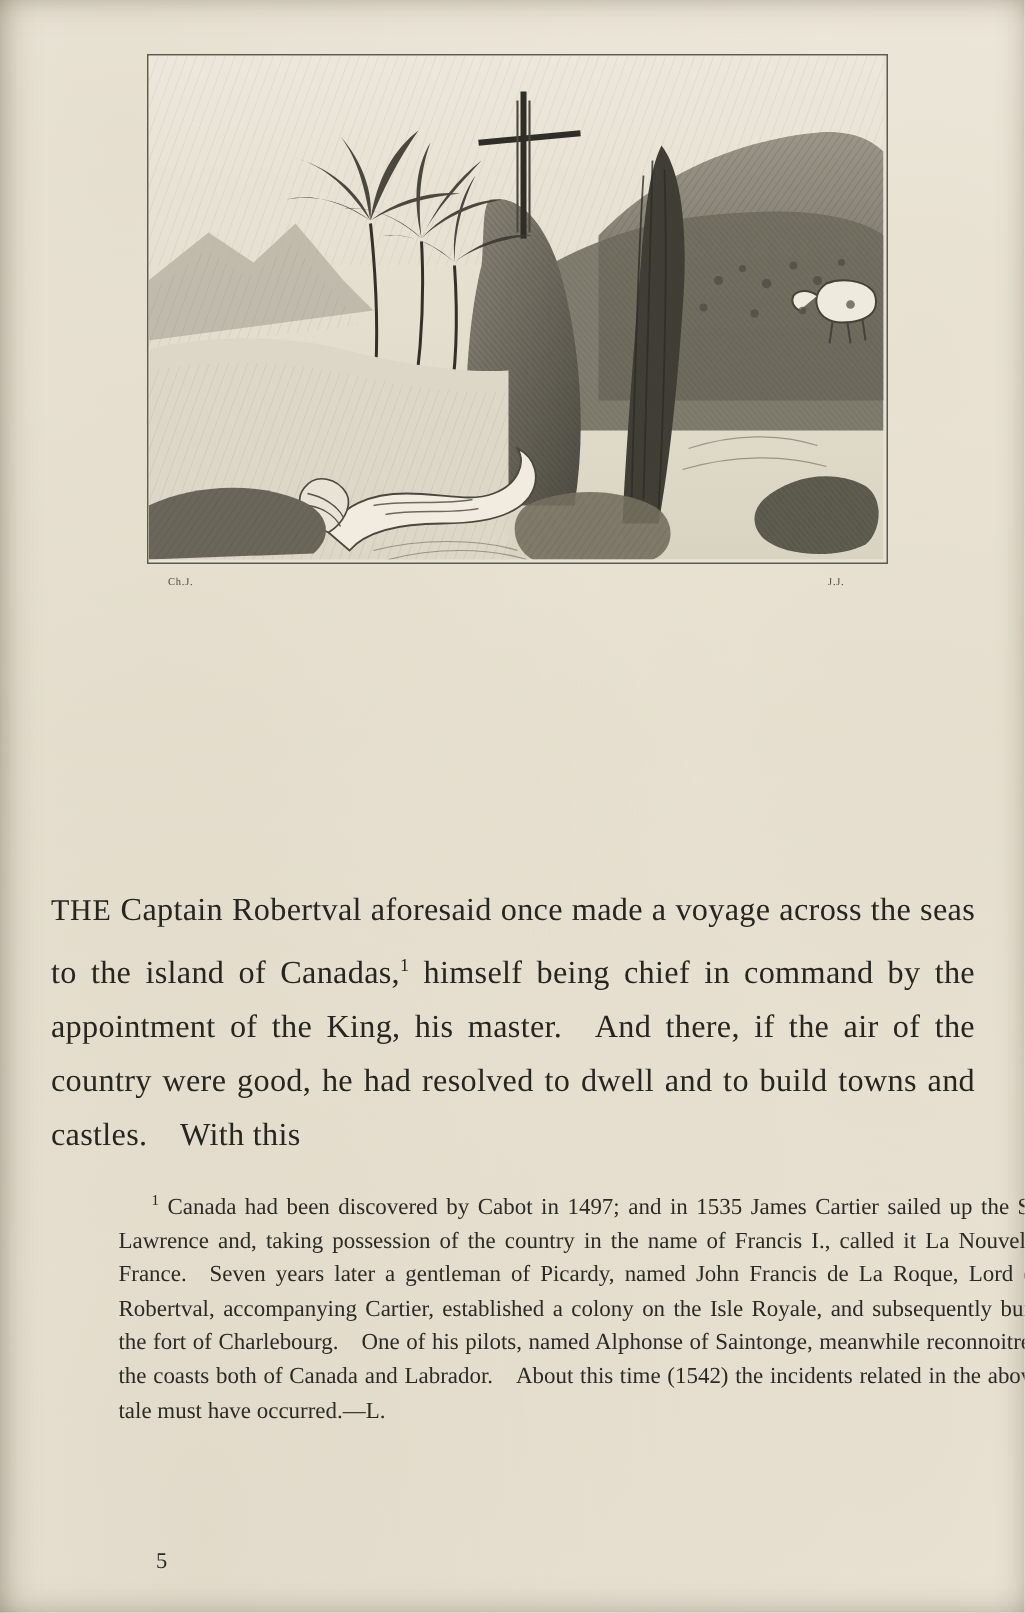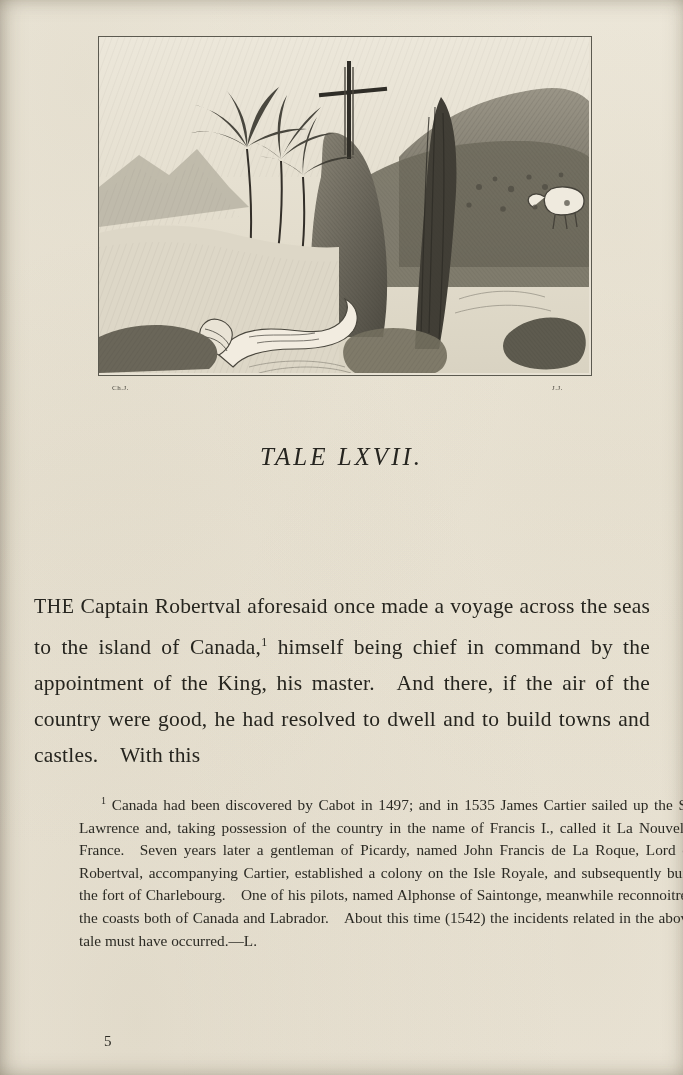--- a/index.html
+++ b/index.html
@@ -292,28 +292,27 @@
             <circle cx="404" cy="172" r="2.8"></circle>
           <circle cx="436" cy="170" r="2.5"></circle>
             <circle cx="468" cy="166" r="2.9"></circle>
         </g>
       </svg>
     </div>
     <div class="plate-caption-left">Ch.J.</div>
     <div class="plate-caption-right">J.J.</div>
   </div>
 
-  <div class="tale-title">TALE LXVII.</div>
 
   <div class="argument">
     <br>
   </div>
 
   <p class="body-text">
-    <span class="dropcaps">THE</span><span> Captain Robertval aforesaid once made a voyage across the seas to the island of Canada,</span><sup>1</sup><span> himself being chief in command by the appointment of the King, his master. And there, if the air of the country were good, he had resolved to dwell and to build towns and castles. With this</span>
+    <span class="dropcaps">THE</span><span> Captain Robertval aforesaid once made a voyage across the seas to the island of Canadas,</span><sup>1</sup><span> himself being chief in command by the appointment of the King, his master. And there, if the air of the country were good, he had resolved to dwell and to build towns and castles. With this</span>
   </p>
 
   <div class="footnote">
     <span class="indent"></span><sup>1</sup>
     <span>Canada had been discovered by Cabot in 1497; and in 1535 James Cartier sailed up the St. Lawrence and, taking possession of the country in the name of Francis I., called it La Nouvelle France. Seven years later a gentleman of Picardy, named John Francis de La Roque, Lord of Robertval, accompanying Cartier, established a colony on the Isle Royale, and subsequently built the fort of Charlebourg. One of his pilots, named Alphonse of Saintonge, meanwhile reconnoitred the coasts both of Canada and Labrador. About this time (1542) the incidents related in the above tale must have occurred.—L.</span>
   </div>
 
   <div class="folio-signature">5</div>
   <div class="folio-page">155</div>
 

